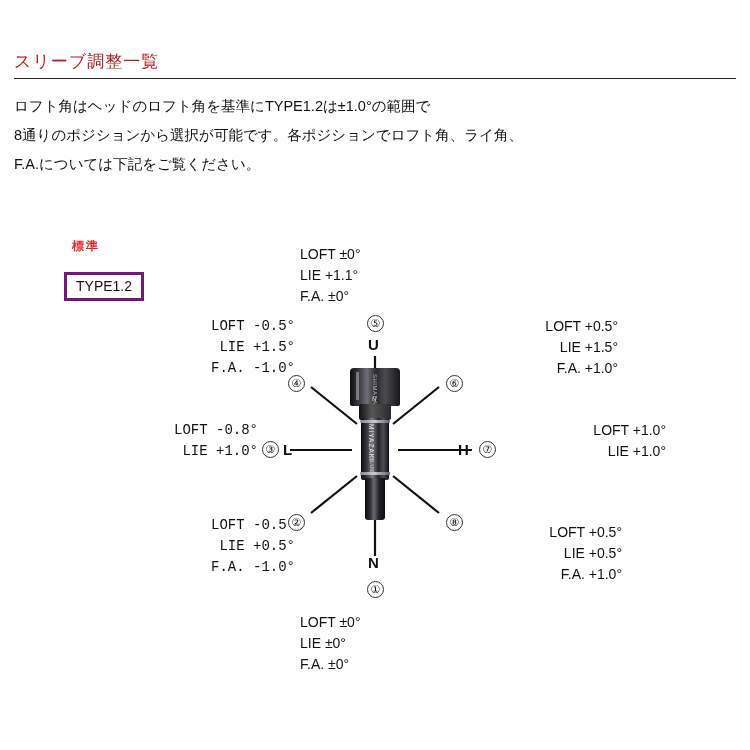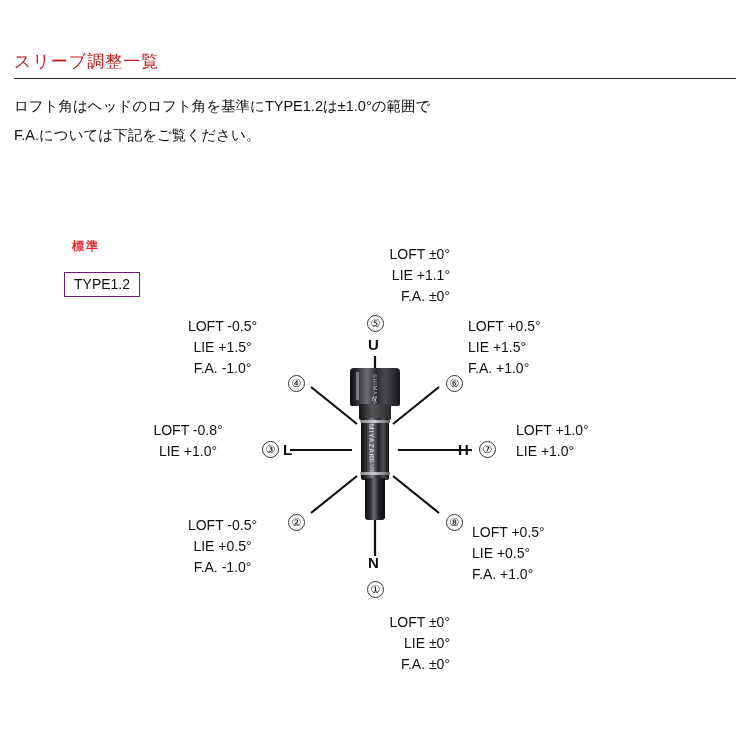--- a/index.html
+++ b/index.html
@@ -48,21 +48,21 @@
     left: 72px; top: 238px;
     font-size: 12px;
     font-weight: bold;
     color: #e8242c;
     letter-spacing: 2px;
   }
   .type-box {
     position: absolute;
     left: 64px; top: 272px;
     padding: 3px 9px 4px 9px;
-    border: 1px solid #701a75;
+    border: 3px solid #701a75;
     font-size: 14px;
     color: #111;
     background: #fff;
   }
 
   
   .diagram {
     position: absolute;
     left: 0; top: 0;
     width: 750px; height: 750px;
@@ -71,23 +71,23 @@
   .diagram svg { display: block; }
 
   
   .pos {
     position: absolute;
     font-size: 14px;
     line-height: 21px;
     color: #111;
     white-space: nowrap;
   }
-  .pos.right { text-align: left; }
-  .pos.left  { text-align: center; }
-  .pos.center{ text-align: right; }
+  .pos.right { text-align: right; }
+  .pos.left  { text-align: right; font-family: Liberation Mono, monospace; }
+  .pos.center{ text-align: left; }
 
   
   .num {
     position: absolute;
     width: 17px; height: 17px;
     border: 1px solid #333;
     border-radius: 50%;
     font-size: 11px;
     line-height: 15px;
     text-align: center;
@@ -186,20 +186,21 @@
 </head>
 <body>
 
 <div class="page">
 
   <div class="title">スリーブ調整一覧</div>
   <div class="title-rule"></div>
 
   <div class="intro">
     <div>ロフト角はヘッドのロフト角を基準にTYPE1.2は±1.0°の範囲で</div>
+    <div>8通りのポジションから選択が可能です。各ポジションでロフト角、ライ角、</div>
     <div>F.A.については下記をご覧ください。</div>
   </div>
 
   <div class="std-label">標準</div>
   <div class="type-box">TYPE1.2</div>
 
   <div class="diagram">
     <svg width="750" height="750" viewBox="0 0 750 750">
       <g stroke="#111" stroke-width="2.2" fill="none">
 

